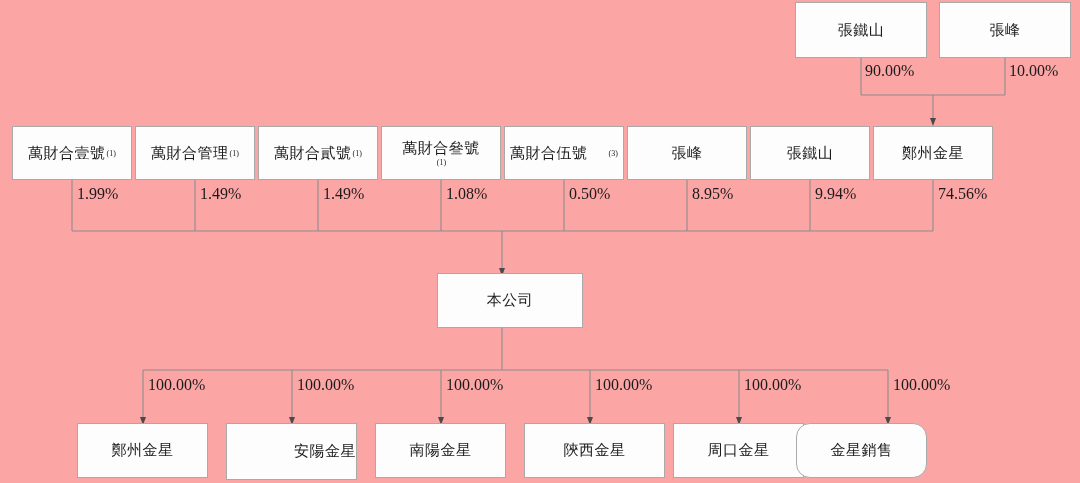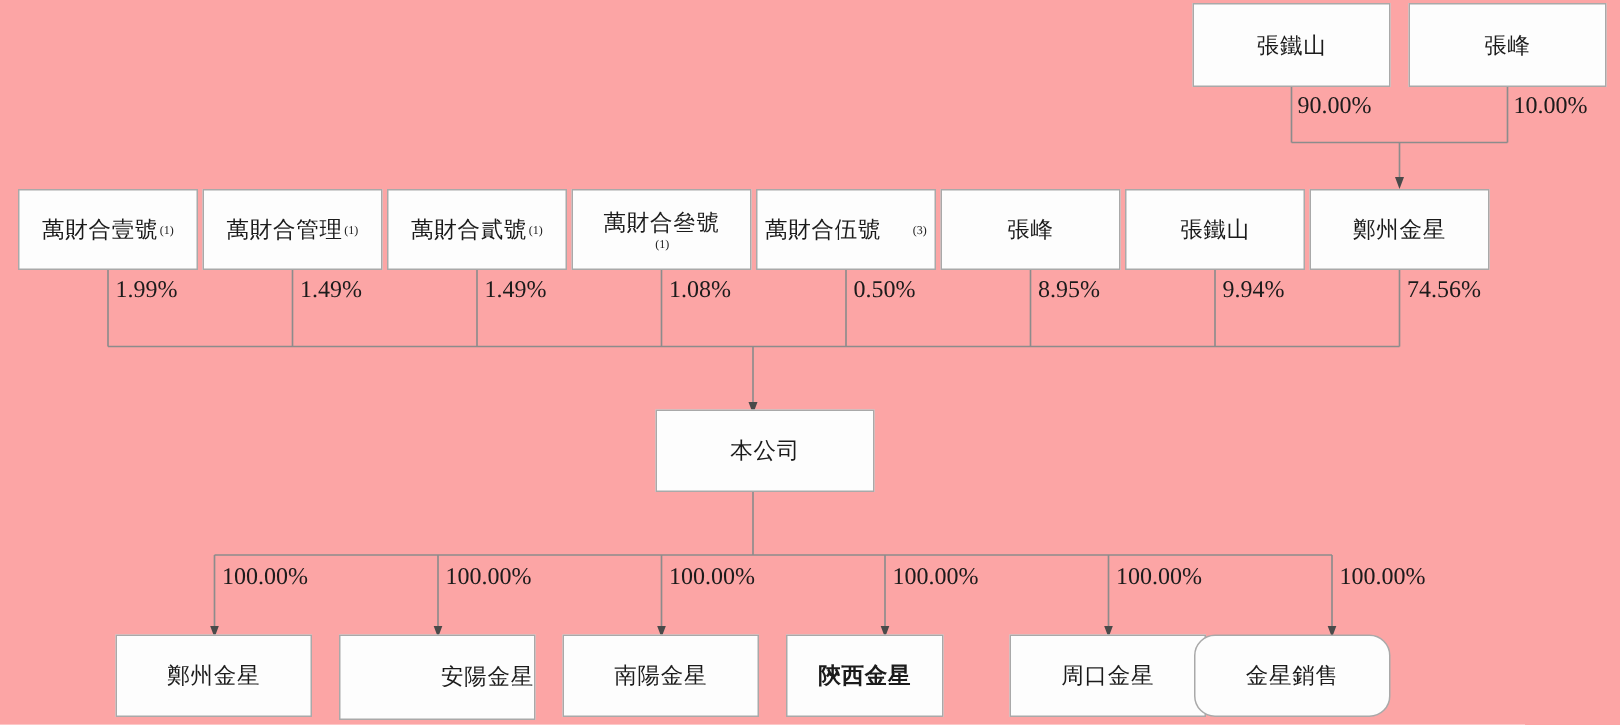--- a/index.html
+++ b/index.html
@@ -138,21 +138,21 @@
 
   <div class="node" style="left:77px;top:423px;width:131px;height:55px;">
     <span class="lbl">鄭州金星</span>
   </div>
   <div class="node" style="left:226px;top:423px;width:131px;height:57px;justify-content:flex-end;">
     <span class="lbl">安陽金星</span>
   </div>
   <div class="node" style="left:375px;top:423px;width:131px;height:55px;">
     <span class="lbl">南陽金星</span>
   </div>
-  <div class="node" style="left:524px;top:423px;width:105px;height:55px;font-weight:bold;">
+  <div class="node" style="left:524px;top:423px;width:141px;height:55px;">
     <span class="lbl">陝西金星</span>
   </div>
   <div class="node" style="left:673px;top:423px;width:131px;height:55px;">
     <span class="lbl">周口金星</span>
   </div>
   <div class="node" style="left:796px;top:423px;width:131px;height:55px;border-radius:14px;">
     <span class="lbl">金星銷售</span>
   </div>
 
   <div class="pct" style="left:148px;top:376px;">100.00%</div>

